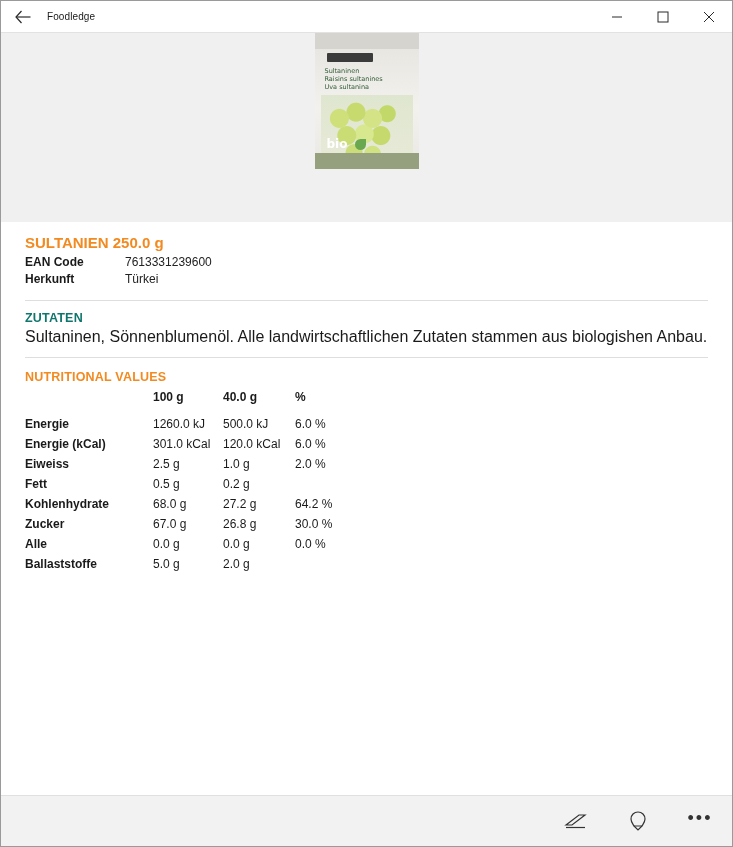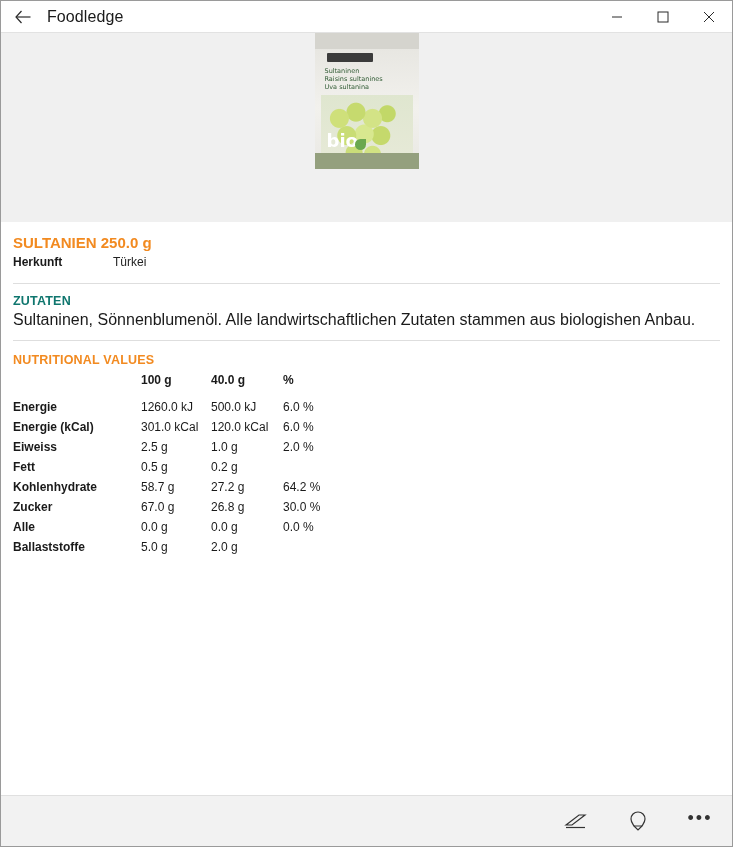--- a/index.html
+++ b/index.html
@@ -35,21 +35,21 @@
   .back-btn {
     width: 44px;
     height: 30px;
     display: flex;
     align-items: center;
     justify-content: center;
     color: #2b2b2b;
   }
   .back-btn svg { display: block; }
   .app-title {
-    font-size: 16px;
+    font-size: 10px;
     color: #1a1a1a;
     flex: 1;
     padding-left: 2px;
     letter-spacing: 0.1px;
   }
   .win-controls {
     display: flex;
     height: 30px;
   }
   .win-btn {
@@ -120,21 +120,21 @@
       radial-gradient(circle at 47% 50%, #d8e88f 0 9px, transparent 10px),
       radial-gradient(circle at 65% 52%, #c5d96c 0 9px, transparent 10px),
       radial-gradient(circle at 36% 74%, #cadd79 0 8px, transparent 9px),
       radial-gradient(circle at 56% 76%, #d1e283 0 8px, transparent 9px),
       linear-gradient(180deg, #dfe6cf 0%, #e8ead9 100%);
   }
   .packshot .bio {
     position: absolute;
     bottom: 18px;
     left: 12px;
-    font-size: 18px;
+    font-size: 12px;
     color: #ffffff;
     font-weight: bold;
     font-family: "DejaVu Sans", sans-serif;
   }
   .packshot .bioleaf {
     position: absolute;
     bottom: 19px;
     left: 40px;
     width: 11px;
     height: 11px;
@@ -169,21 +169,21 @@
   .sugarbar .label {
     font-size: 17px;
     font-weight: bold;
     letter-spacing: 0.6px;
     margin-left: 36px;
   }
 
   
   .content {
     flex: 1;
-    padding: 0 12px;
+    padding: 0 24px;
     overflow: hidden;
     background: #ffffff;
   }
   .prod-title {
     color: #f28a20;
     font-size: 15px;
     font-weight: bold;
     margin-top: 12px;
     margin-bottom: 3px;
   }
@@ -316,20 +316,24 @@
       <div class="pack-bottom"></div>
     </div>
   </div>
 
 
   <div class="content">
 
     <div class="prod-title">SULTANIEN 250.0 g</div>
 
     <div class="kv">
+      <div class="k">EAN Code</div>
+      <div class="v">7613331239600</div>
+    </div>
+    <div class="kv">
       <div class="k">Herkunft</div>
       <div class="v">Türkei</div>
     </div>
 
     <div class="divider"></div>
 
     <div class="section-head">ZUTATEN</div>
     <div class="ingredients">Sultaninen, Sönnenblumenöl. Alle landwirtschaftlichen Zutaten stammen aus biologishen Anbau.</div>
 
     <div class="divider"></div>
@@ -365,21 +369,21 @@
           <td class="c3">2.0 %</td>
         </tr>
         <tr>
           <td class="c0">Fett</td>
           <td class="c1">0.5 g</td>
           <td class="c2">0.2 g</td>
           <td class="c3"></td>
         </tr>
         <tr>
           <td class="c0">Kohlenhydrate</td>
-          <td class="c1">58.7 g</td>
+          <td class="c1">68.0 g</td>
           <td class="c2">27.2 g</td>
           <td class="c3">64.2 %</td>
         </tr>
         <tr>
           <td class="c0">Zucker</td>
           <td class="c1">67.0 g</td>
           <td class="c2">26.8 g</td>
           <td class="c3">30.0 %</td>
         </tr>
         <tr>

